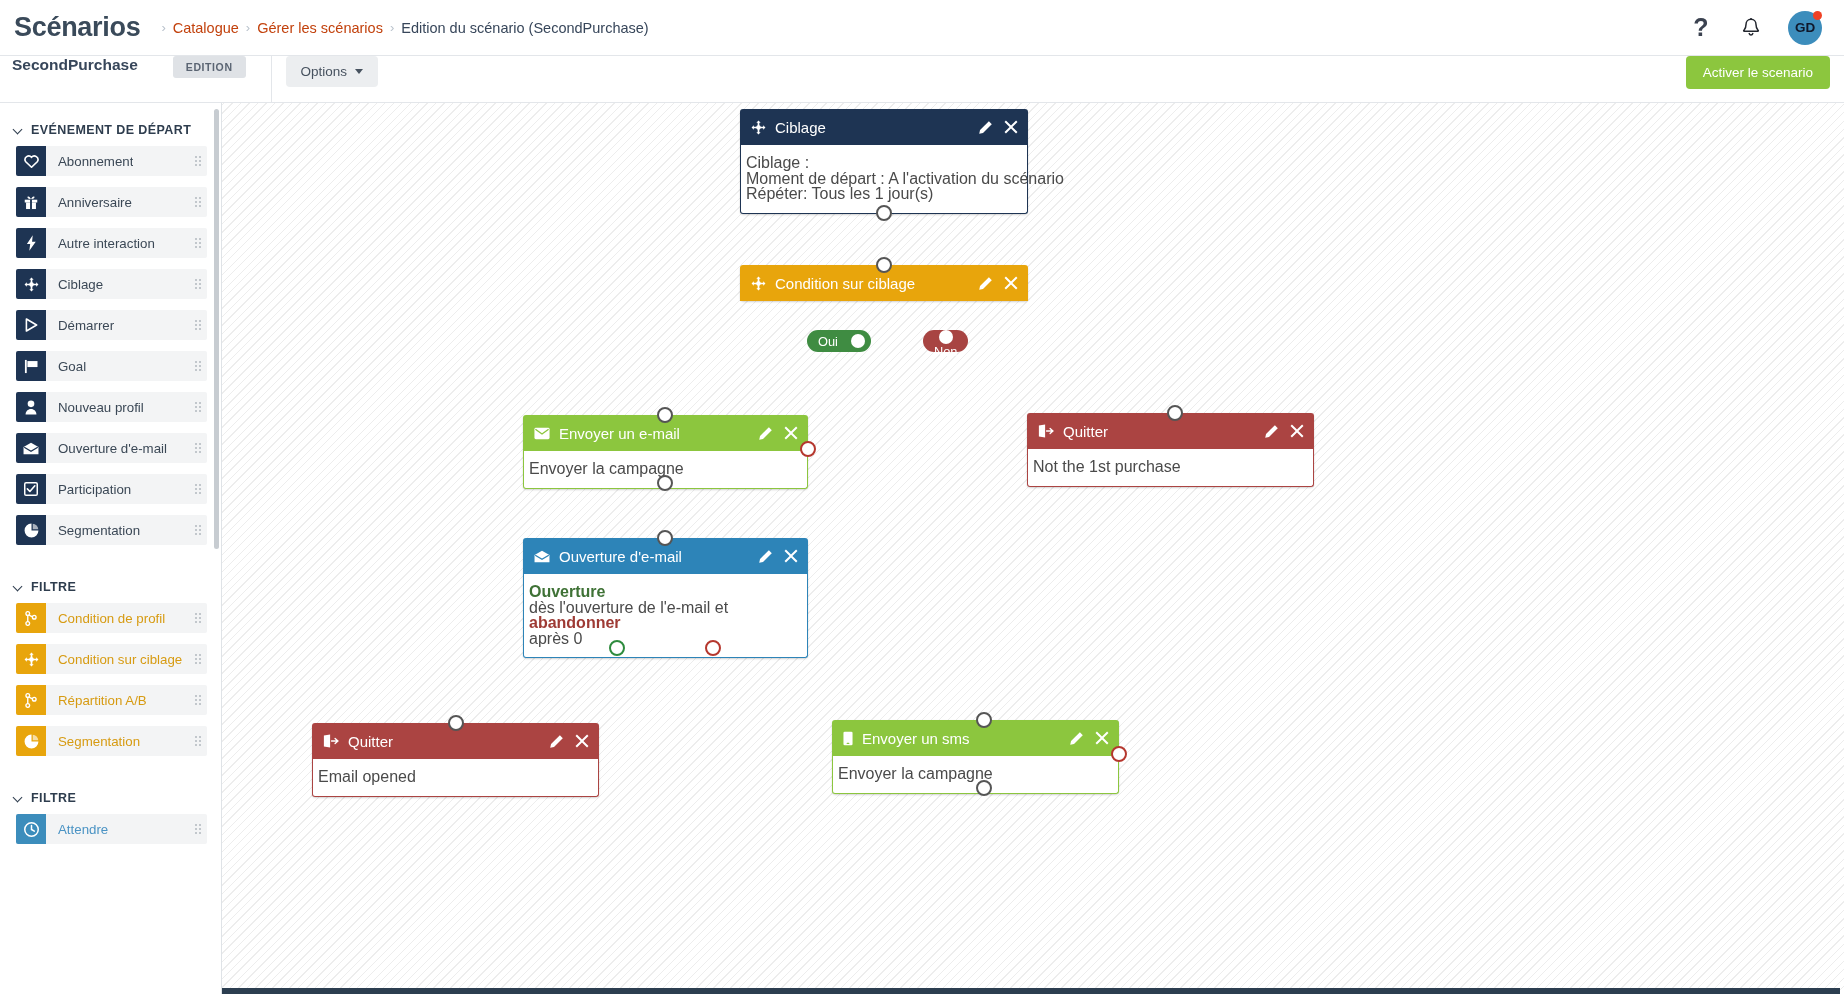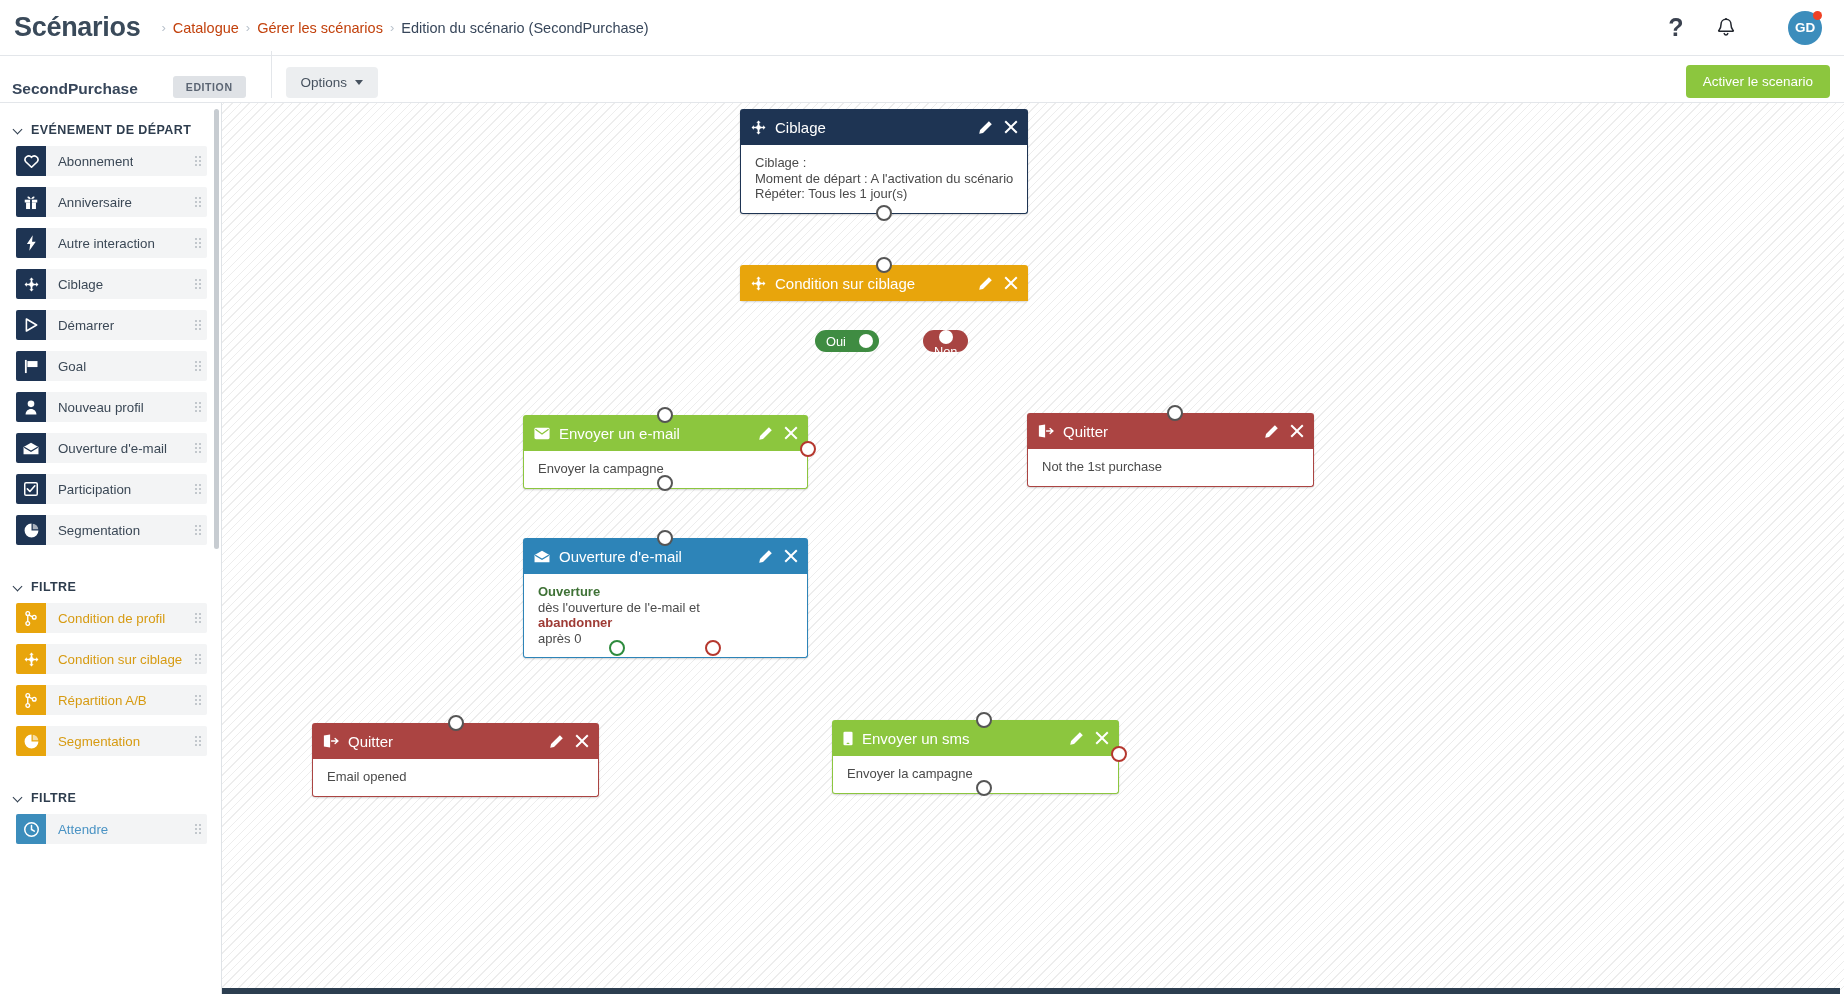--- a/index.html
+++ b/index.html
@@ -33,36 +33,35 @@
   #topbar-right {
     margin-left: auto; display: flex; align-items: center; gap: 24px;
   }
   .icon-btn {
     width: 26px; height: 26px; display: flex; align-items: center;
     justify-content: center; color: #3b4250; cursor: pointer;
   }
   #help-icon { font-size: 25px; font-weight: 700; line-height: 1; }
   #avatar {
     width: 34px; height: 34px; border-radius: 50%;
-    background: #3c8dbc; color: #ffffff;
+    background: #3c8dbc; color: #0f172a;
     display: flex; align-items: center; justify-content: center;
     font-size: 13.5px; font-weight: 600; position: relative;
     cursor: pointer;
-    margin-left: 25px;
   }
   #avatar-dot {
     position: absolute; top: 0px; right: 0px;
     width: 9px; height: 9px; border-radius: 50%; background: #f04124;
   }
 
   
   #subbar {
     height: 47px; width: 100%;
     background: #fff; border-bottom: 1px solid #e3e6ea;
-    display: flex; align-items: flex-end; padding: 0 14px 4px 12px;
+    display: flex; align-items: flex-start; padding: 0 14px 4px 12px;
     position: relative;
   }
   #scenario-name { font-size: 15.5px; font-weight: 700; color: #37465a; }
   #edition-badge {
     margin-left: 35px;
     background: #dfe2e6; color: #5a6472;
     font-size: 10.5px; font-weight: 700; letter-spacing: 0.6px;
     padding: 5px 13px; border-radius: 3px;
   }
   #subbar-divider {
@@ -175,22 +174,22 @@
     height: 36px; padding: 0 10px 0 11px;
     border-radius: 3px 3px 0 0;
     color: #fff; cursor: move;
   }
   .node-head-icon { margin-right: 9px; display: flex; align-items: center; }
   .node-title { font-size: 15px; white-space: nowrap; }
   .node-actions { margin-left: auto; display: flex; align-items: center; gap: 11px; }
   .act { cursor: pointer; display: flex; align-items: center; color: #fff; }
   .node-body {
     background: #fff;
-    font-size: 13px; color: #4a4a4a; line-height: 15.5px;
-    padding: 10px 11px 11px 14px;
+    font-size: 16px; color: #4a4a4a; line-height: 15.5px;
+    padding: 10px 11px 11px 5px;
     border-radius: 0 0 3px 3px;
   }
   .node-body .ln { display: block; white-space: nowrap; }
   .bold-green { font-weight: 700; color: #3f7236; }
   .bold-red  { font-weight: 700; color: #9e3a34; }
 
   
   .t-navy  .node-head { background: #1e3453; }
   .t-navy  .node-body { border: 1px solid #1e3453; border-top: none; }
   .t-amber .node-head { background: #e8a50c; }
@@ -612,21 +611,21 @@
             </span>
             <span class="act">
               <svg width="14" height="14" viewBox="0 0 16 16">
                   <path d="M2.2 0.6 8 6.4 13.8 0.6 15.4 2.2 9.6 8l5.8 5.8-1.6 1.6L8 9.6l-5.8 5.8L0.6 13.8 6.4 8 0.6 2.2z" fill="#fff"></path>
                 </svg>
             </span>
           </span>
         </div>
         <span class="port" style="left:136px; top:-8px;"></span>
 
-        <div class="pill yes" style="left:75px; top:65px;gap:8px;">
+        <div class="pill yes" style="left:67px; top:65px;gap:8px;">
           <span class="txt">Oui</span>
           <span class="dot"></span>
         </div>
         <div class="pill no" style="left:183px; top:65px;">
           <span class="dot"></span>
           <span class="txt">Non</span>
         </div>
       </div>
 
       <div class="node t-green" style="left:301px; top:312px; width:285px;">

